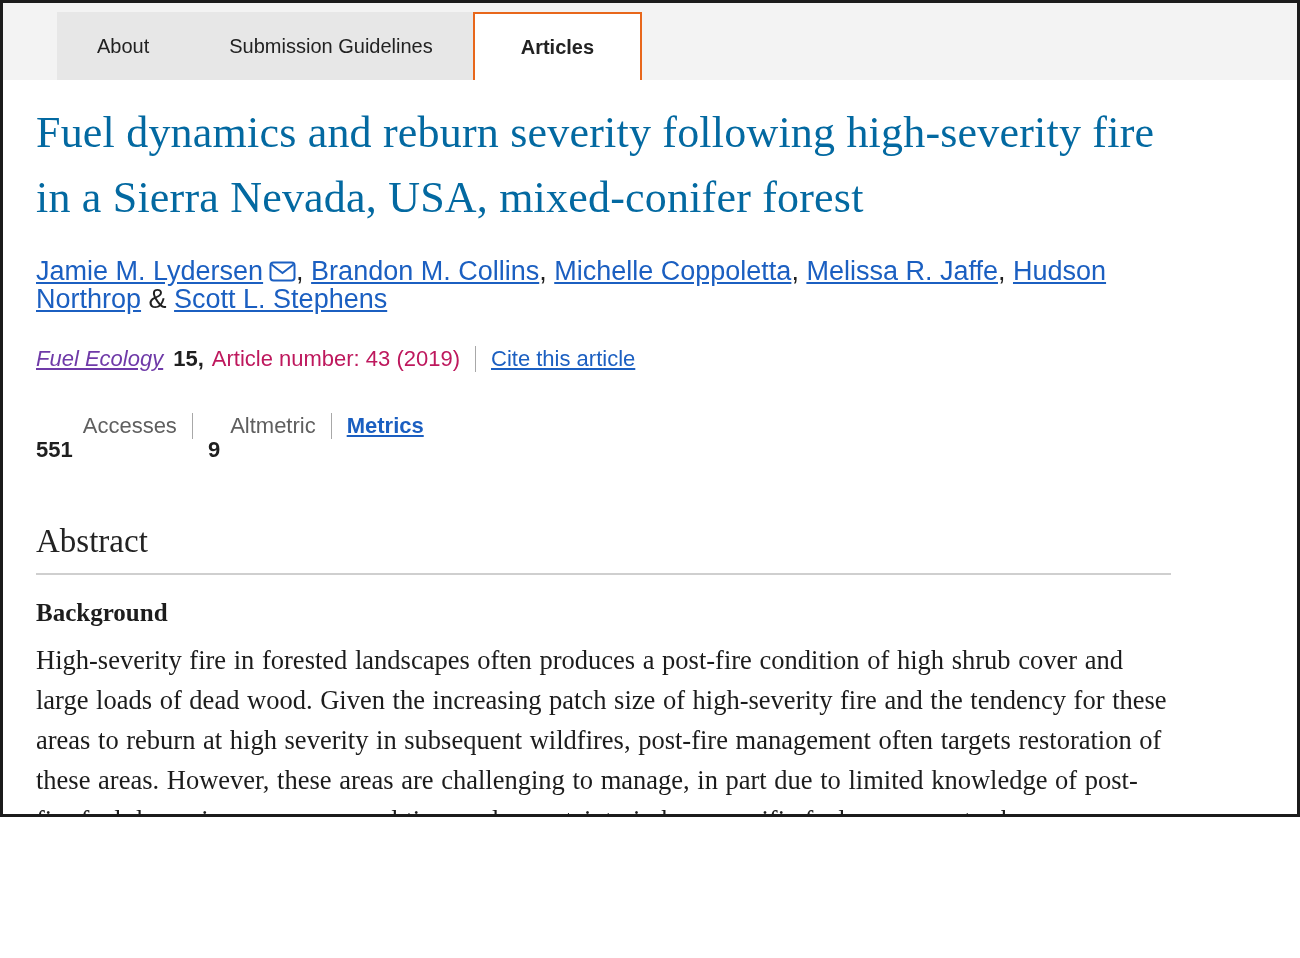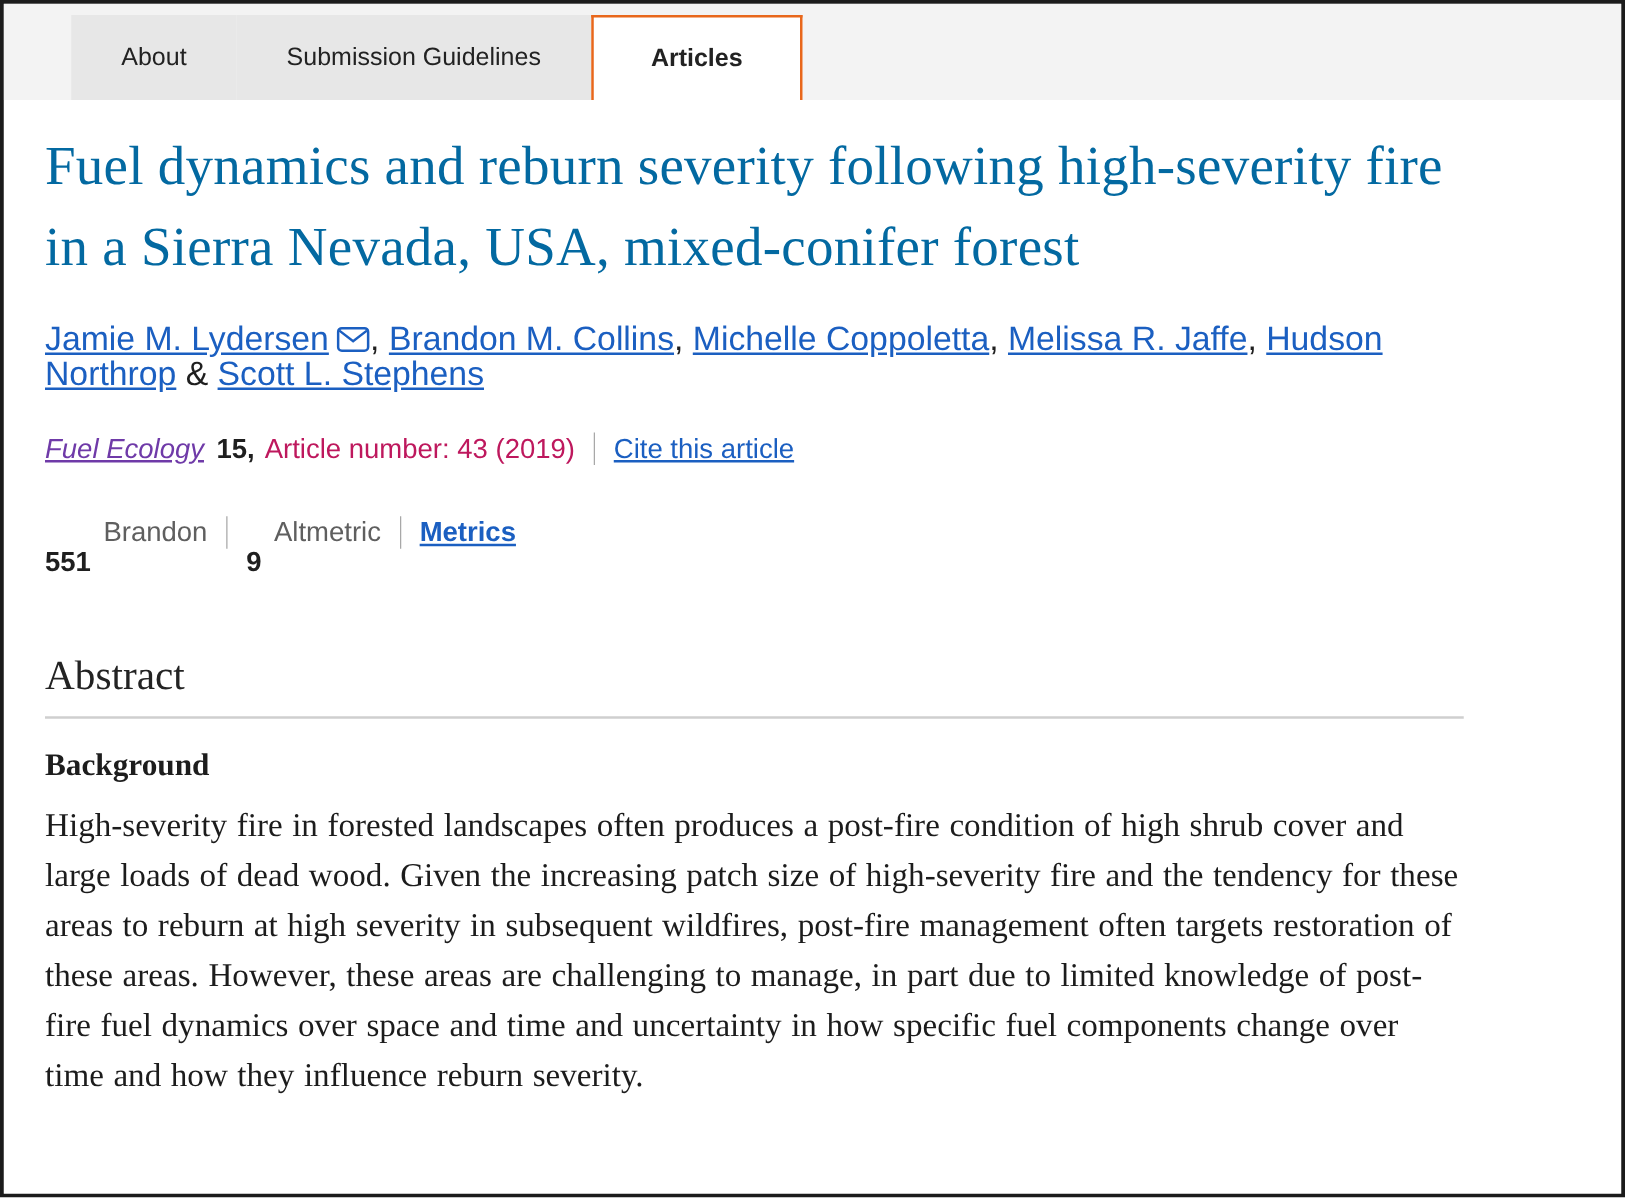--- a/index.html
+++ b/index.html
@@ -1,20 +1,20 @@
 <!DOCTYPE html>
 <html><head>
 <meta charset="utf-8">
 <style>
   * { margin: 0; padding: 0; box-sizing: border-box; }
   html, body { background: #ffffff; }
   .frame {
     position: relative;
     width: 1300px;
-    height: 958px;
+    height: 817px;
     border: 3px solid #1b1b1b;
     background: #ffffff;
     overflow: hidden;
     font-family: "Liberation Sans", sans-serif;
     color: #1f1f1f;
   }
 
   
   .topbar {
     position: relative;
@@ -186,21 +186,21 @@
     <div class="journal-line">
       <a class="journal-name">Fuel Ecology</a>
       <span class="journal-vol">15,</span>
       <span class="journal-rest">Article number: 43 (2019)</span>
       <span class="vsep thin"></span>
       <a class="cite-link">Cite this article</a>
     </div>
 
     <div class="metrics-line">
       <span class="count">551</span>
-      <span class="count-label">Brandon</span>
+      <span class="count-label">Accesses</span>
       <span class="vsep thin"></span>
       <span class="count">9</span>
       <span class="count-label">Altmetric</span>
       <span class="vsep thin"></span>
       <a class="metrics-link">Metrics</a>
     </div>
 
     <h2 class="abstract-heading">Abstract</h2>
     <hr class="rule">
     <h3 class="section-heading">Background</h3>

